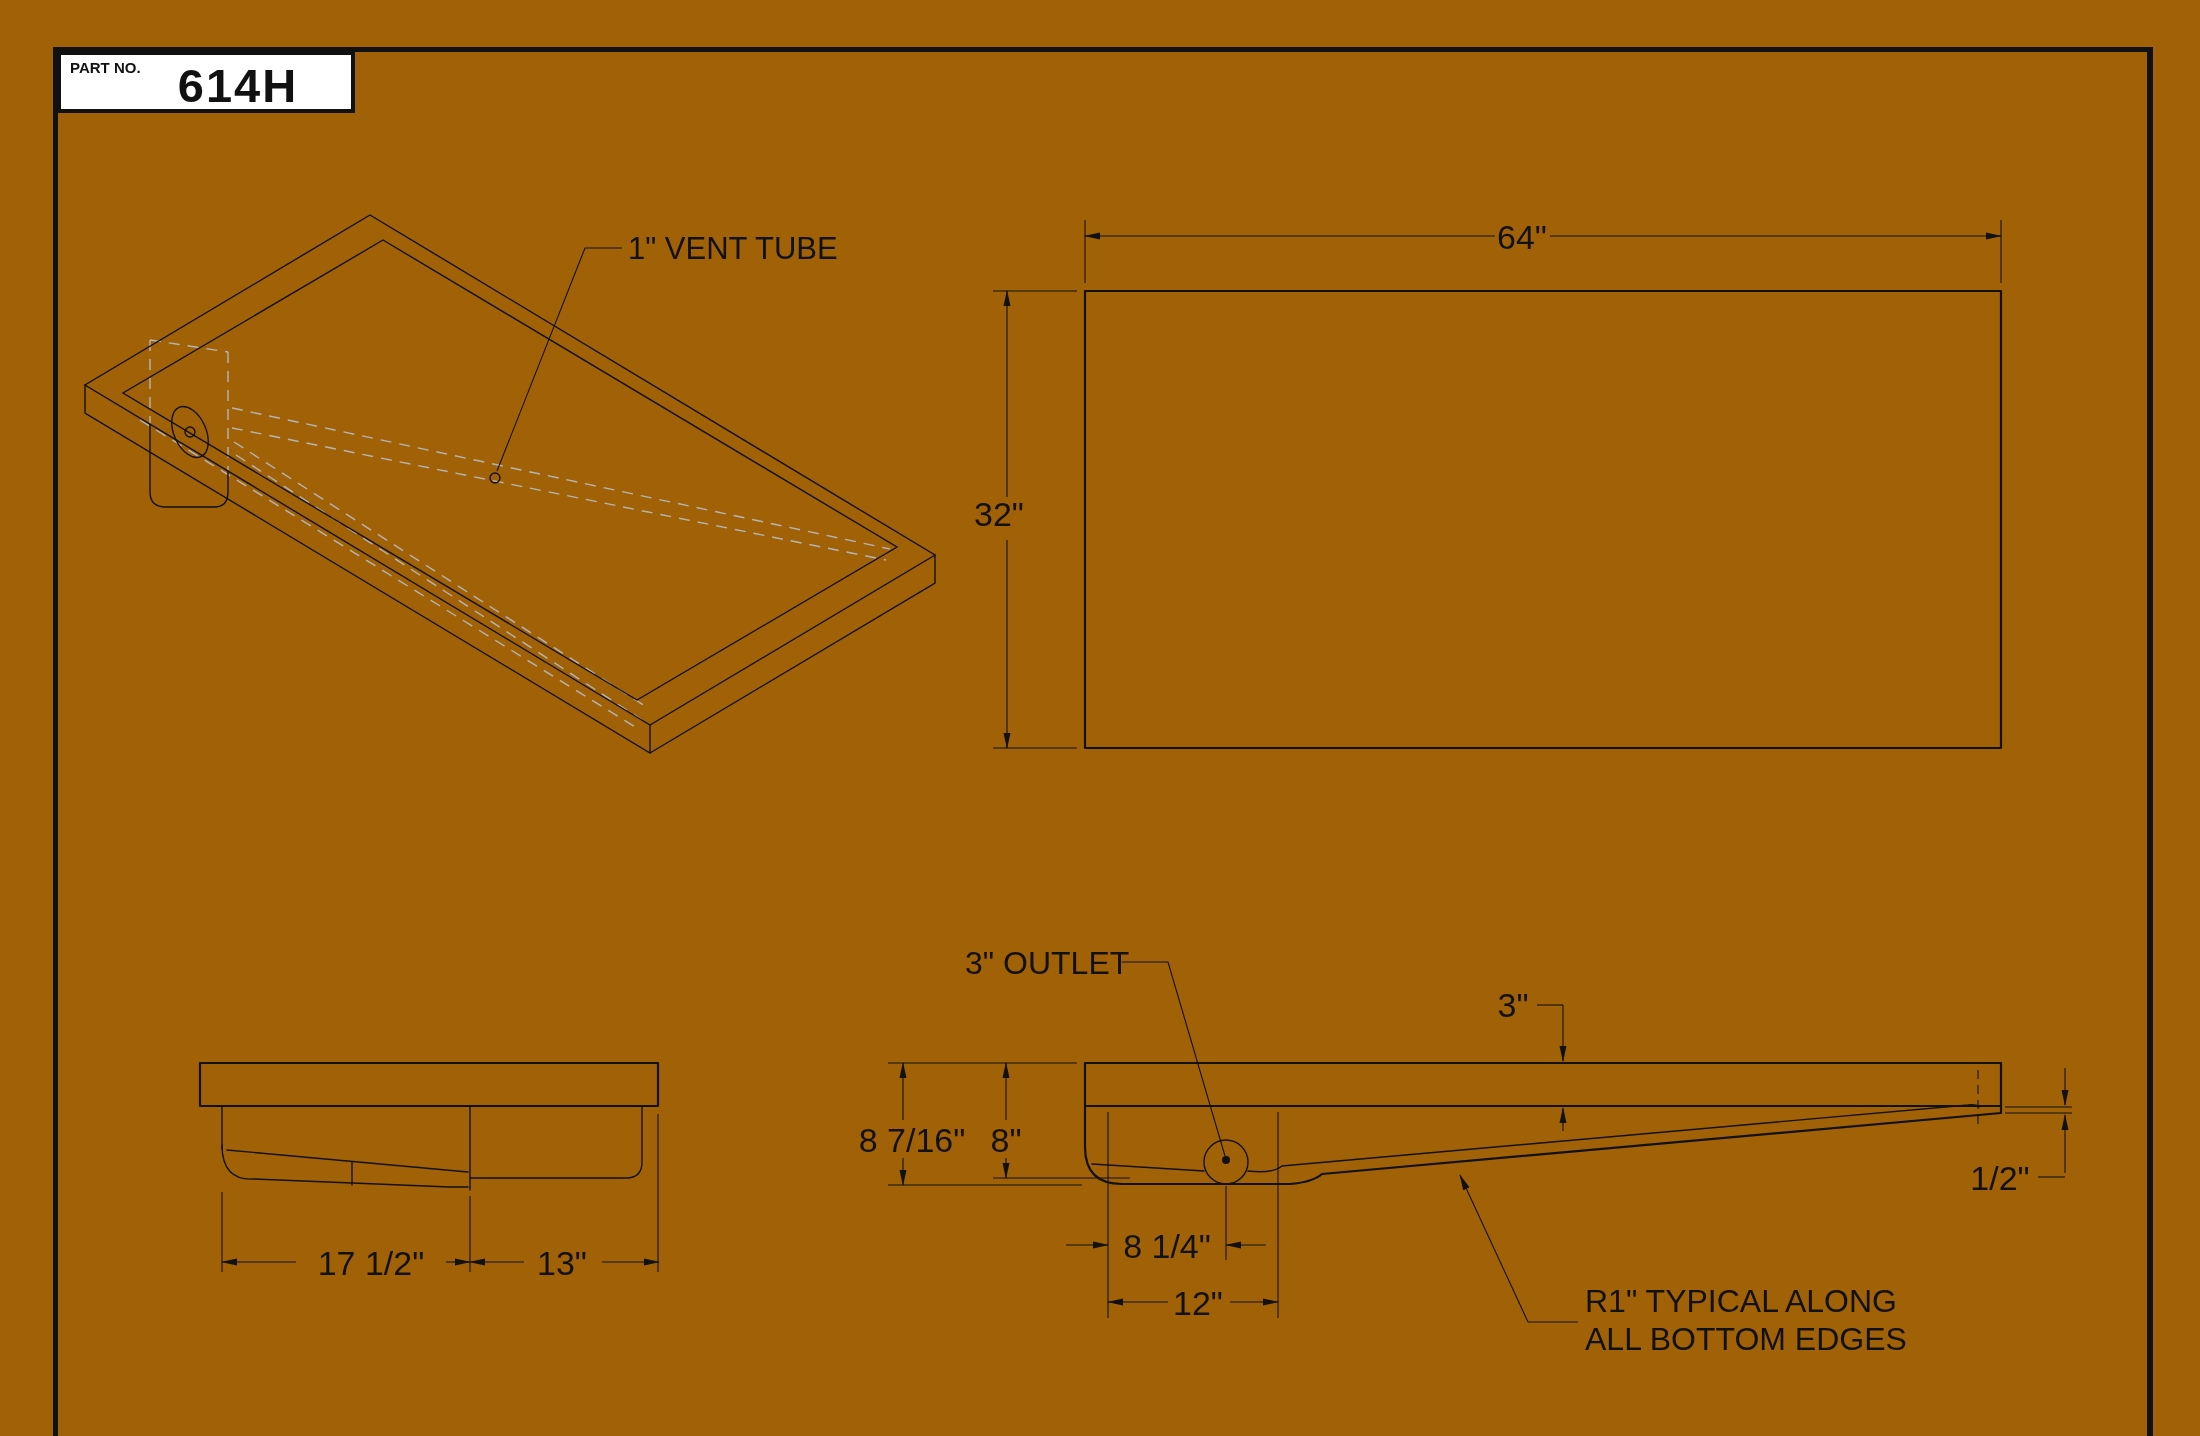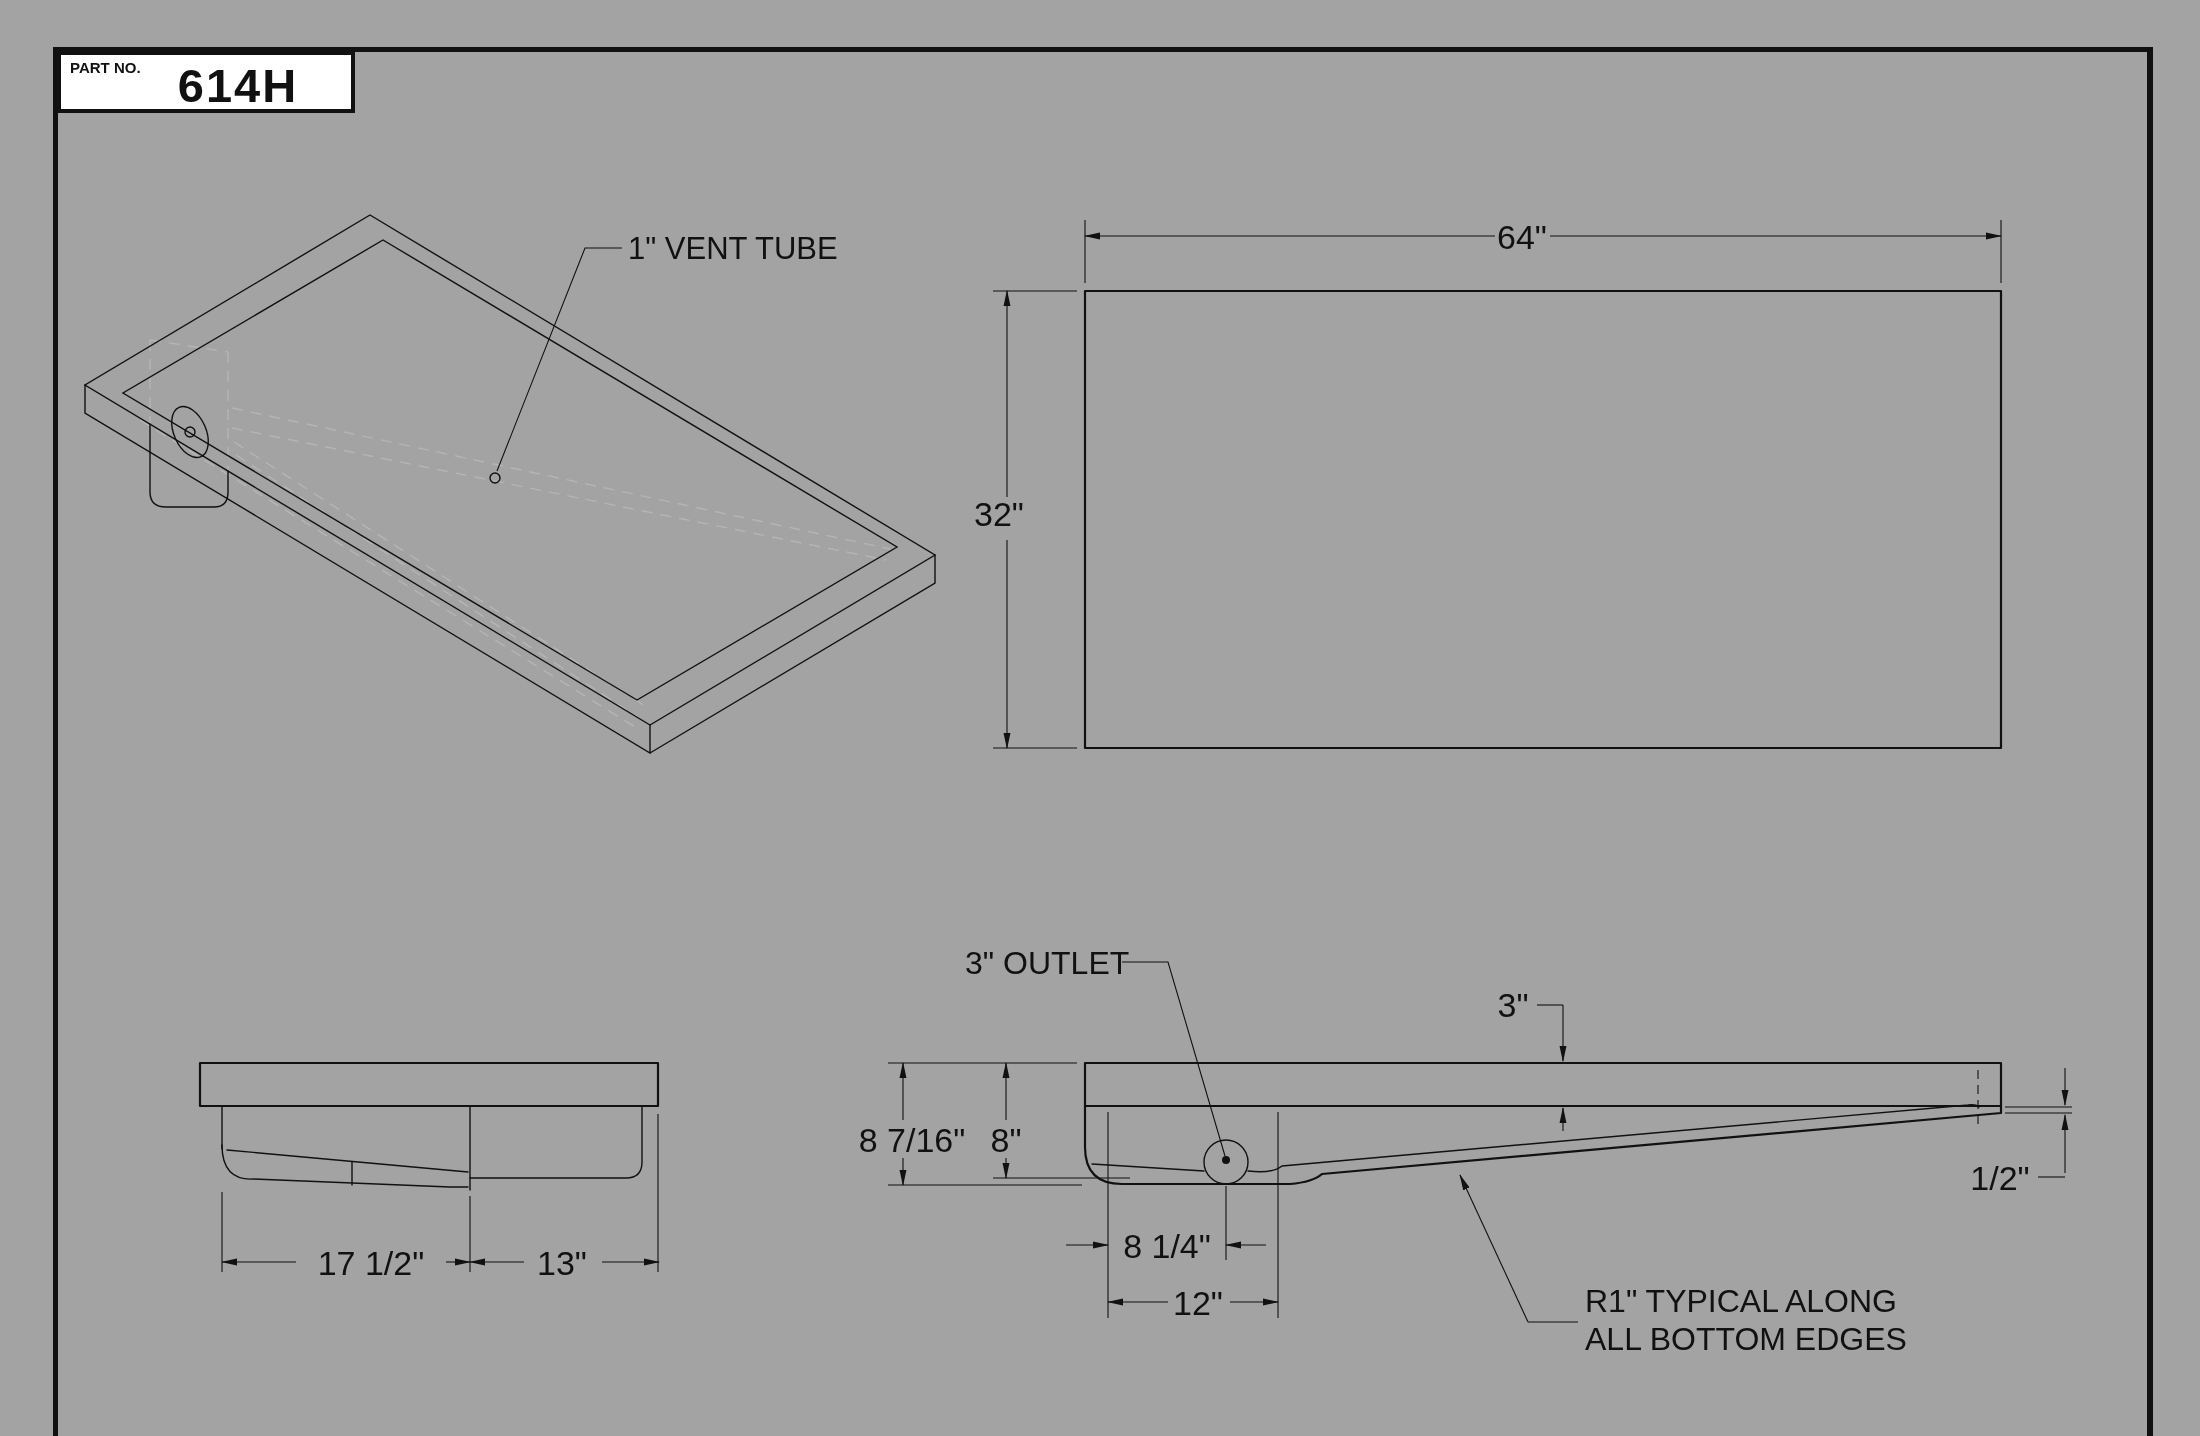--- a/index.html
+++ b/index.html
@@ -1,16 +1,16 @@
 <!DOCTYPE html>
 <html><head>
 <meta charset="utf-8">
 <style>
   html,body{margin:0;padding:0;background:#fff;}
-  #sheet{position:relative;width:2200px;height:1436px;background:#a3a3a3;overflow:hidden;
+  #sheet{position:relative;width:2200px;height:1436px;background:#a16207;overflow:hidden;
          font-family:"Liberation Sans",sans-serif;}
   svg{position:absolute;left:0;top:0;}
   .obj{stroke:#111;stroke-width:2.2;fill:none;stroke-linejoin:round;stroke-linecap:round;}
   .thin{stroke:#111;stroke-width:1.4;fill:none;stroke-linecap:round;}
   .ext{stroke:#111;stroke-width:1.1;fill:none;}
   .dim{stroke:#111;stroke-width:1.1;fill:none;}
   .hid{stroke:#b5b5b5;stroke-width:1.4;fill:none;stroke-dasharray:11 8;}
   .cl{stroke:#111;stroke-width:1.1;fill:none;stroke-dasharray:9 6;}
   .dimtext{font-family:"Liberation Sans",sans-serif;font-size:34px;fill:#111;}
   .notetext{font-family:"Liberation Sans",sans-serif;font-size:32px;fill:#111;}

